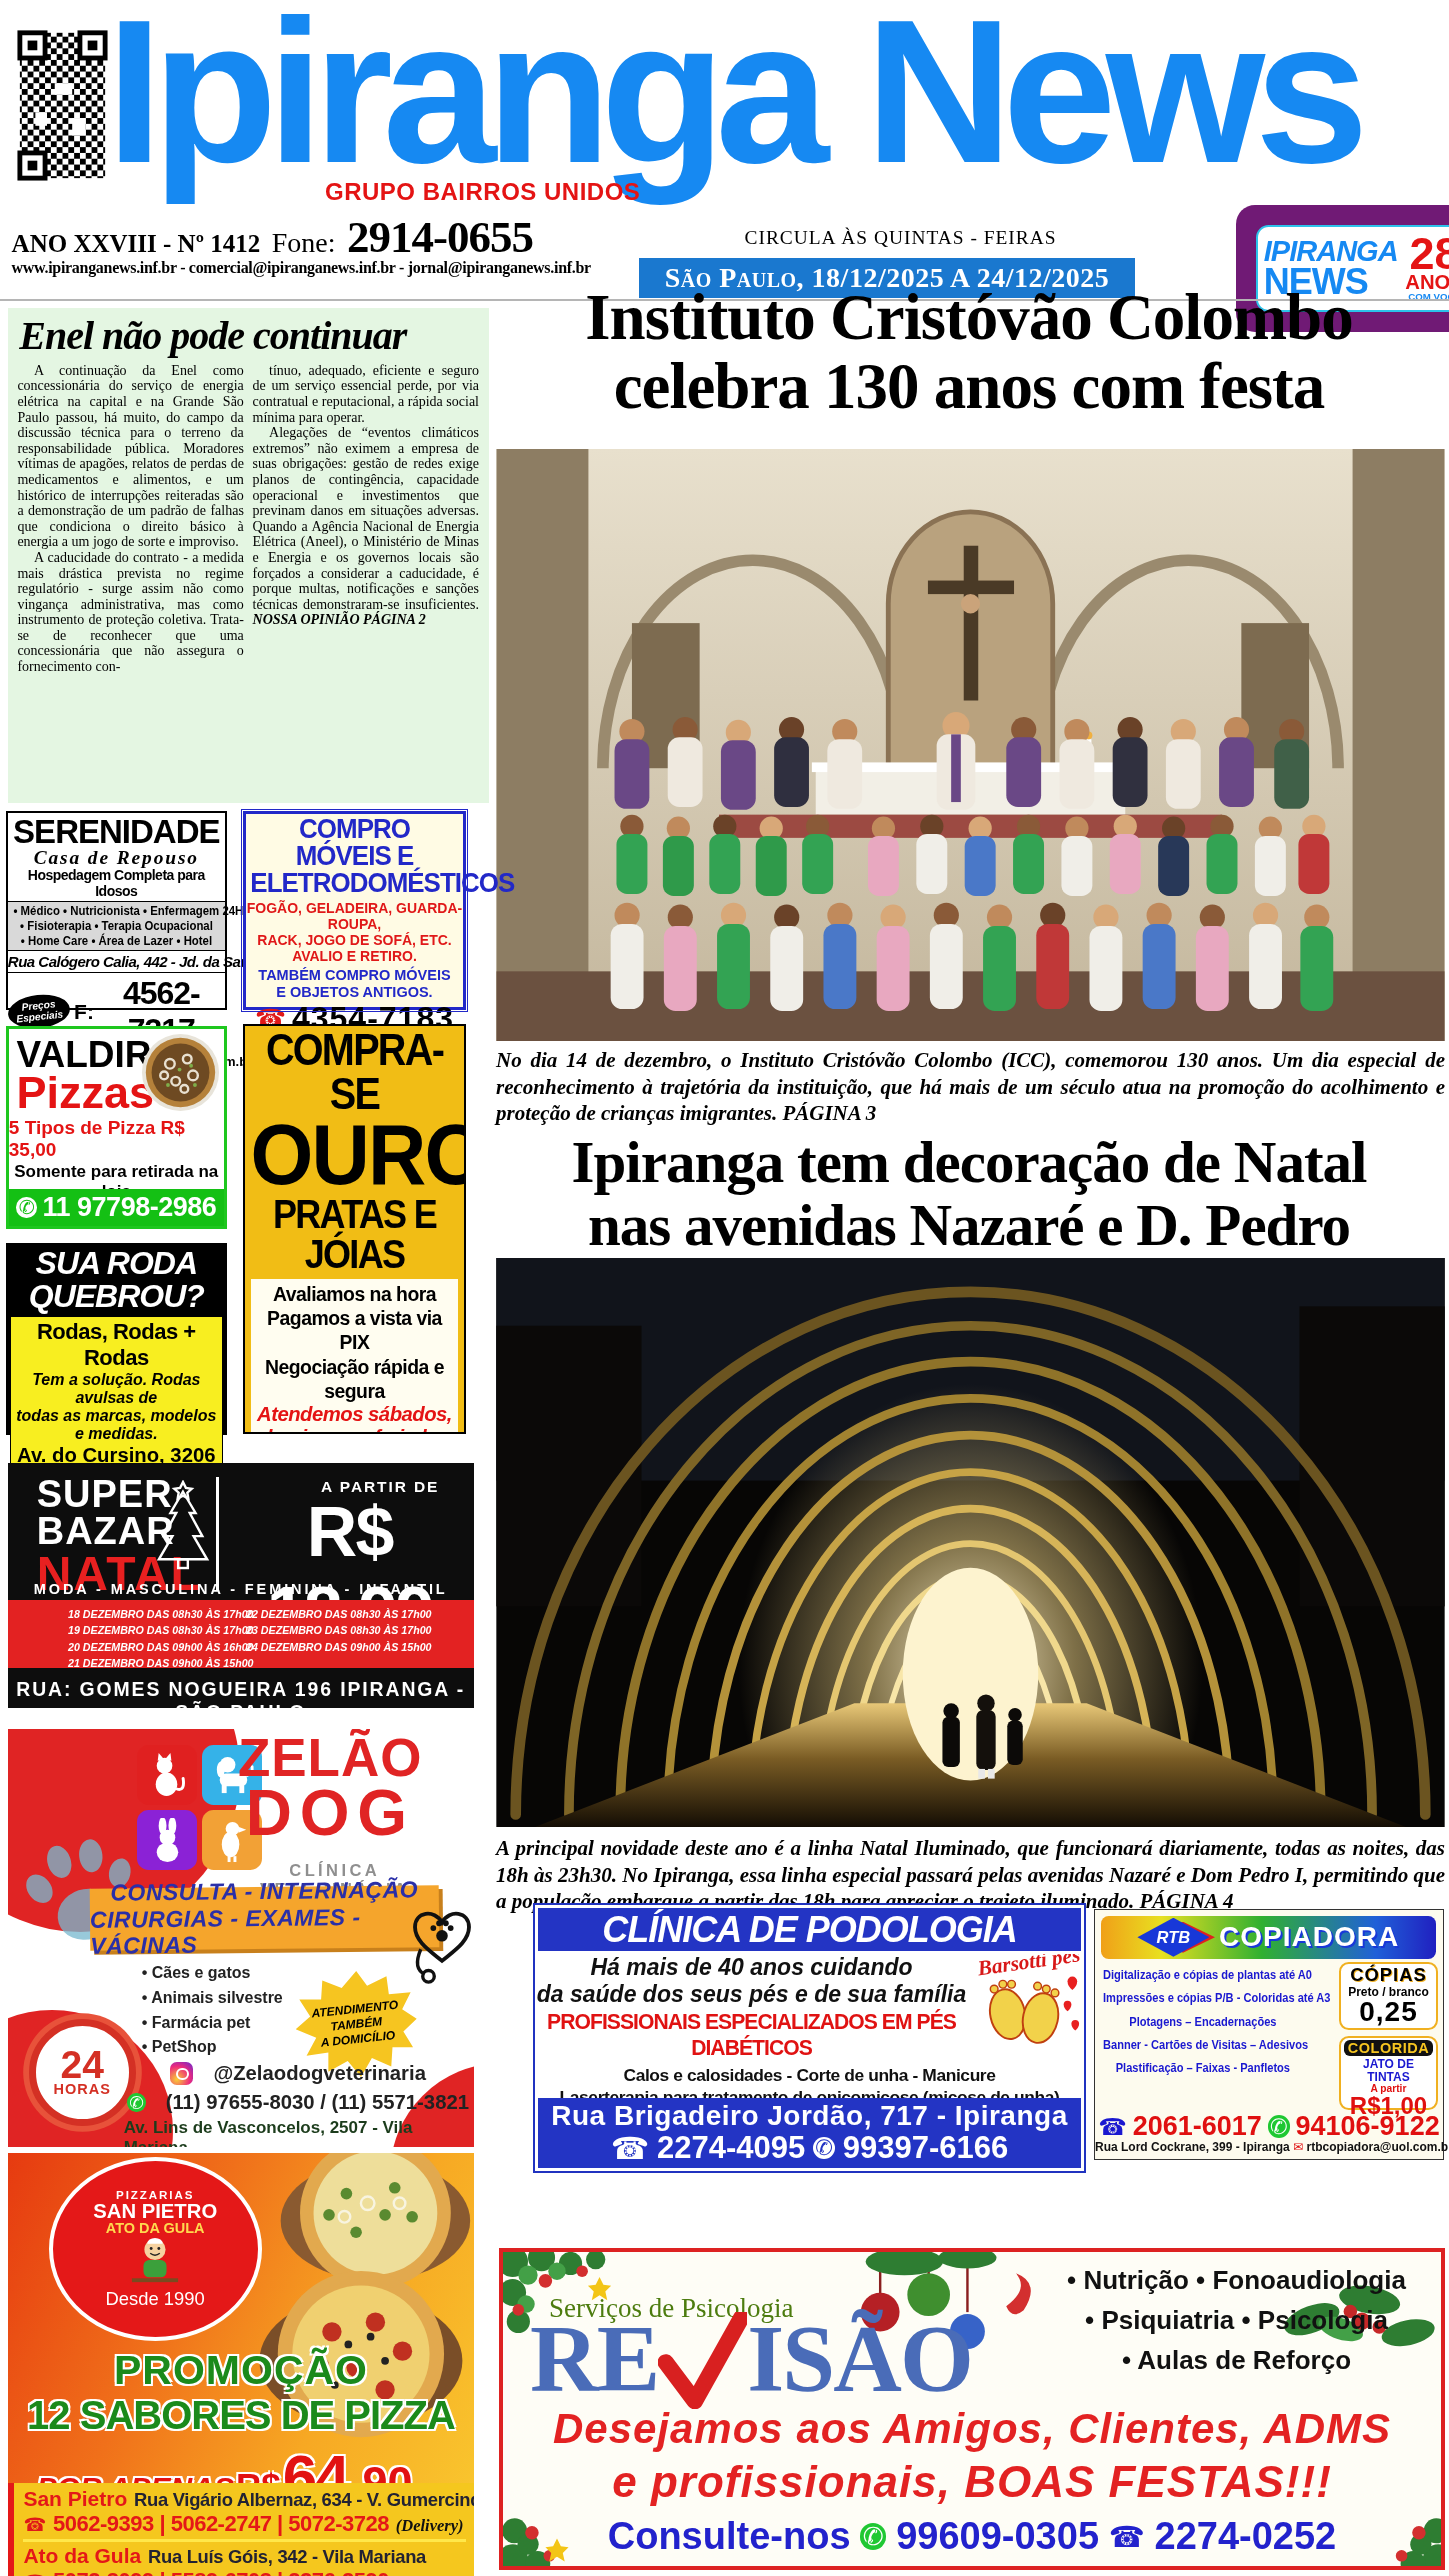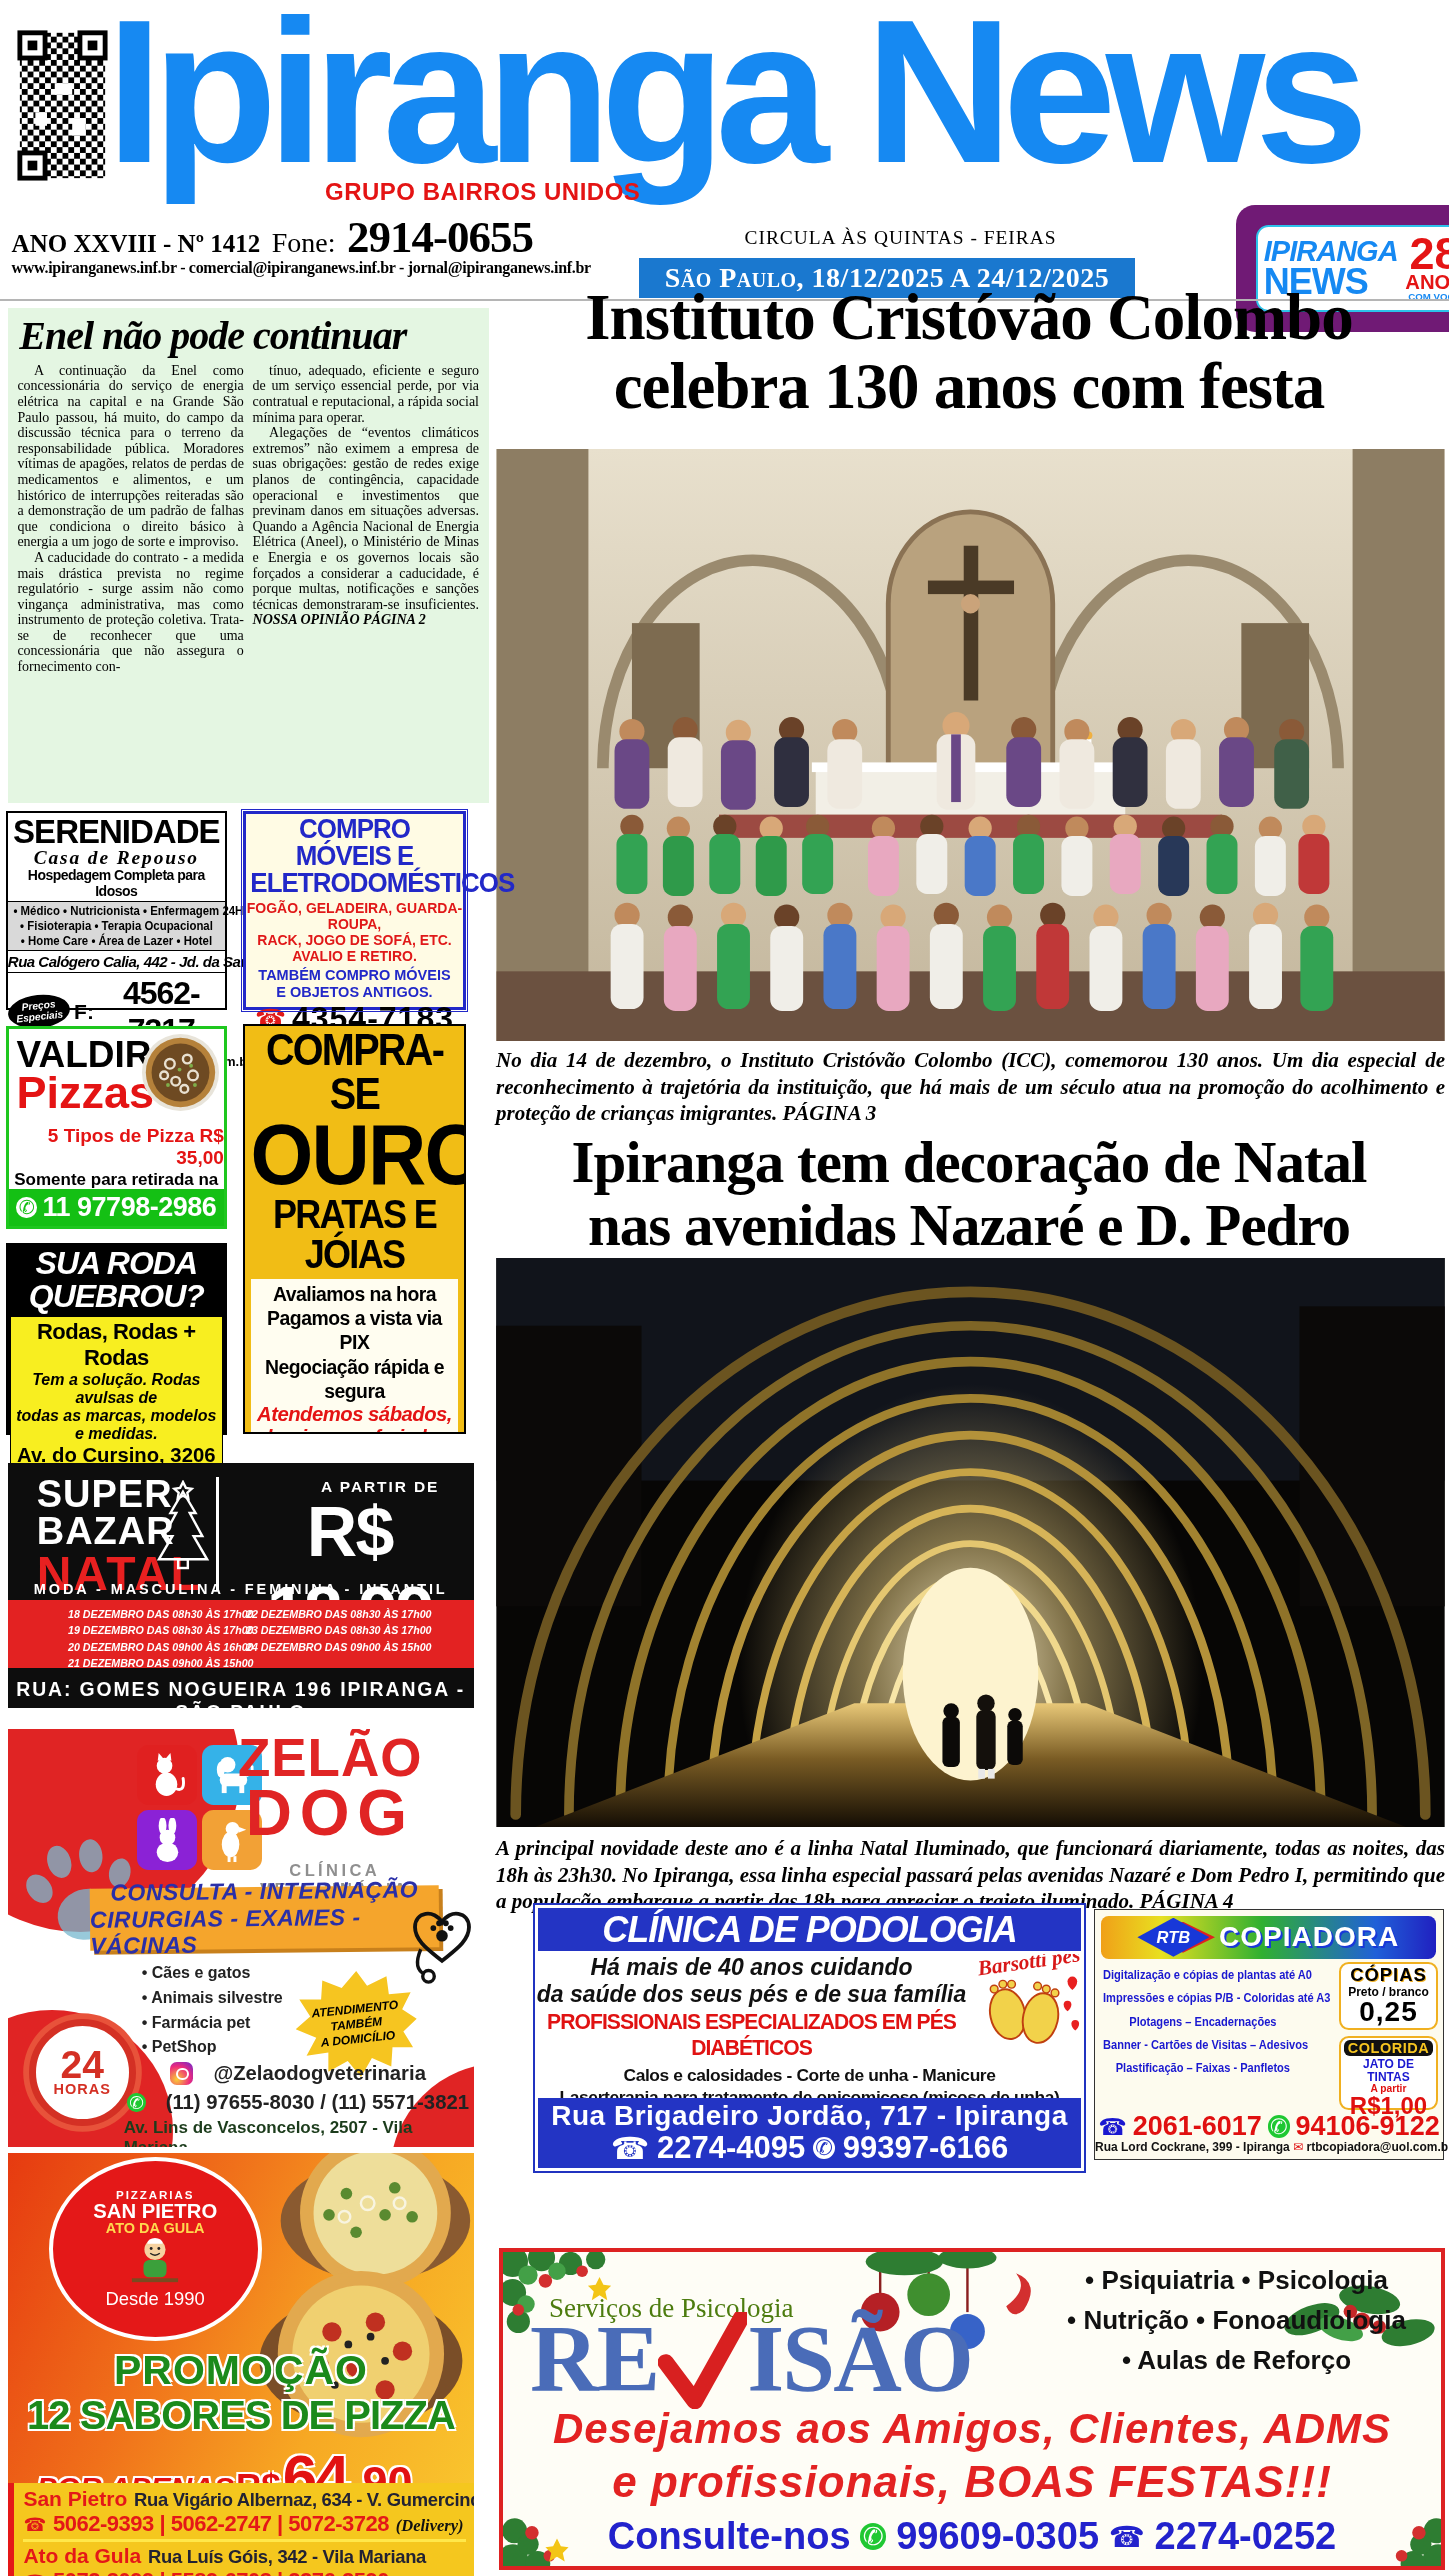--- a/index.html
+++ b/index.html
@@ -78,21 +78,21 @@
   .cm-ph{font-weight:bold;font-size:32px;letter-spacing:1px}
   .icon-phone-red{color:#e01818;font-size:25px}
   .wa{display:inline-flex;align-items:center;justify-content:center;background:#1fc832;color:#fff;
       border-radius:50%;font-size:.72em;width:1.05em;height:1.05em}
 
   
   #ad-va{left:5.8px;top:1026px;width:221px;height:203px;border:3.9px solid #1ec71e;box-sizing:border-box;background:#fff;overflow:hidden}
   .va-n1{font-weight:bold;font-size:37px;line-height:.95;margin:7.7px 0 0 7.7px}
   .va-n2{color:#e41414;font-weight:bold;font-size:45px;line-height:.95;margin-left:7.7px}
   #va-pz{right:3.9px;top:3.9px}
-  .va-offer{color:#e41414;font-weight:bold;font-size:19px;text-align:right;margin-top:10px}
+  .va-offer{color:#e41414;font-weight:bold;font-size:19px;text-align:left;margin-top:2px}
   .va-note{font-weight:bold;font-size:17px;text-align:center;margin-top:1.9px}
   .va-addr{font-weight:bold;font-size:17px;text-align:center;margin-top:5.8px}
   .va-bar{position:absolute;left:0;bottom:0;width:100%;height:37px;background:#14c014;color:#fff;
           display:flex;align-items:center;justify-content:center;gap:5.8px;font-weight:bold;font-size:27px;letter-spacing:-0.5px}
 
   
   #ad-sr{left:5.8px;top:1243px;width:221px;height:192px;background:#000;box-sizing:border-box}
   .sr-t{color:#fff;font-style:italic;font-weight:bold;font-size:32px;line-height:1.02;text-align:center;padding-top:3.9px;letter-spacing:-1px}
   .sr-y{margin:3.9px;background:#f8ee20;border:1.9px solid #000;text-align:center;padding:1.9px 0 3.9px}
   .sr-l1{font-weight:bold;font-size:22px;letter-spacing:-0.5px}
@@ -1056,22 +1056,22 @@
     </svg>
     <div id="re-serv">Serviços de Psicologia</div>
     <div id="re-name">
       <span class="re-n">RE</span>
       <svg width="89" height="97" viewBox="0 0 92 100">
         <polyline points="8,52 38,92 86,6" fill="none" stroke="#d82020" stroke-width="17" stroke-linecap="round" stroke-linejoin="round"></polyline>
       </svg>
       <span class="re-n">ISÃO</span>
     </div>
     <div id="re-bullets">
+      <div>• Nutrição • Fonoaudiologia</div>
       <div>• Psiquiatria • Psicologia</div>
-      <div>• Nutrição • Fonoaudiologia</div>
       <div>• Aulas de Reforço</div>
     </div>
     <div id="re-w1" class="re-wish">Desejamos aos Amigos, Clientes, ADMS</div>
     <div id="re-w2" class="re-wish">e profissionais, BOAS FESTAS!!!</div>
     <div id="re-foot">
       <span>Consulte-nos</span>
       <span class="wa ph-glyph" style="font-size:25px">✆</span>
       <span>99609-0305</span>
       <span class="ph-glyph" style="font-size:29px">☎</span>
       <span>2274-0252</span>

